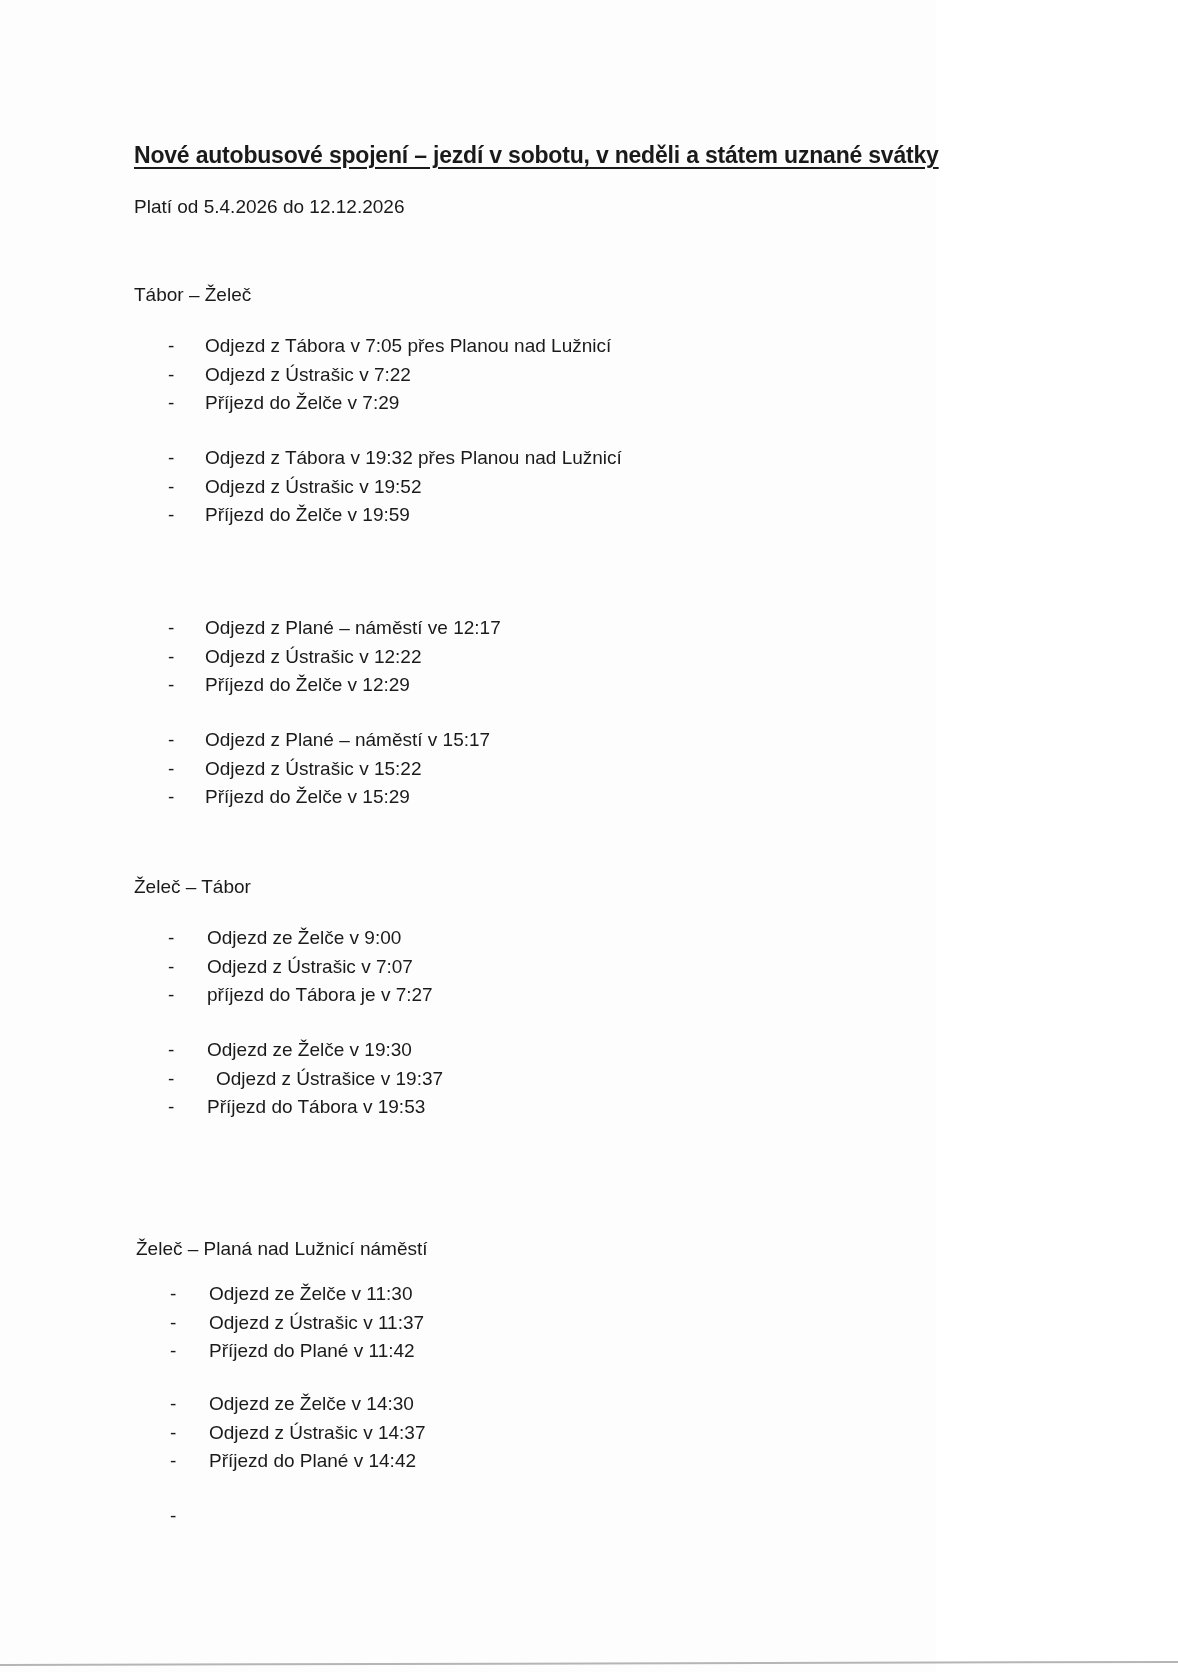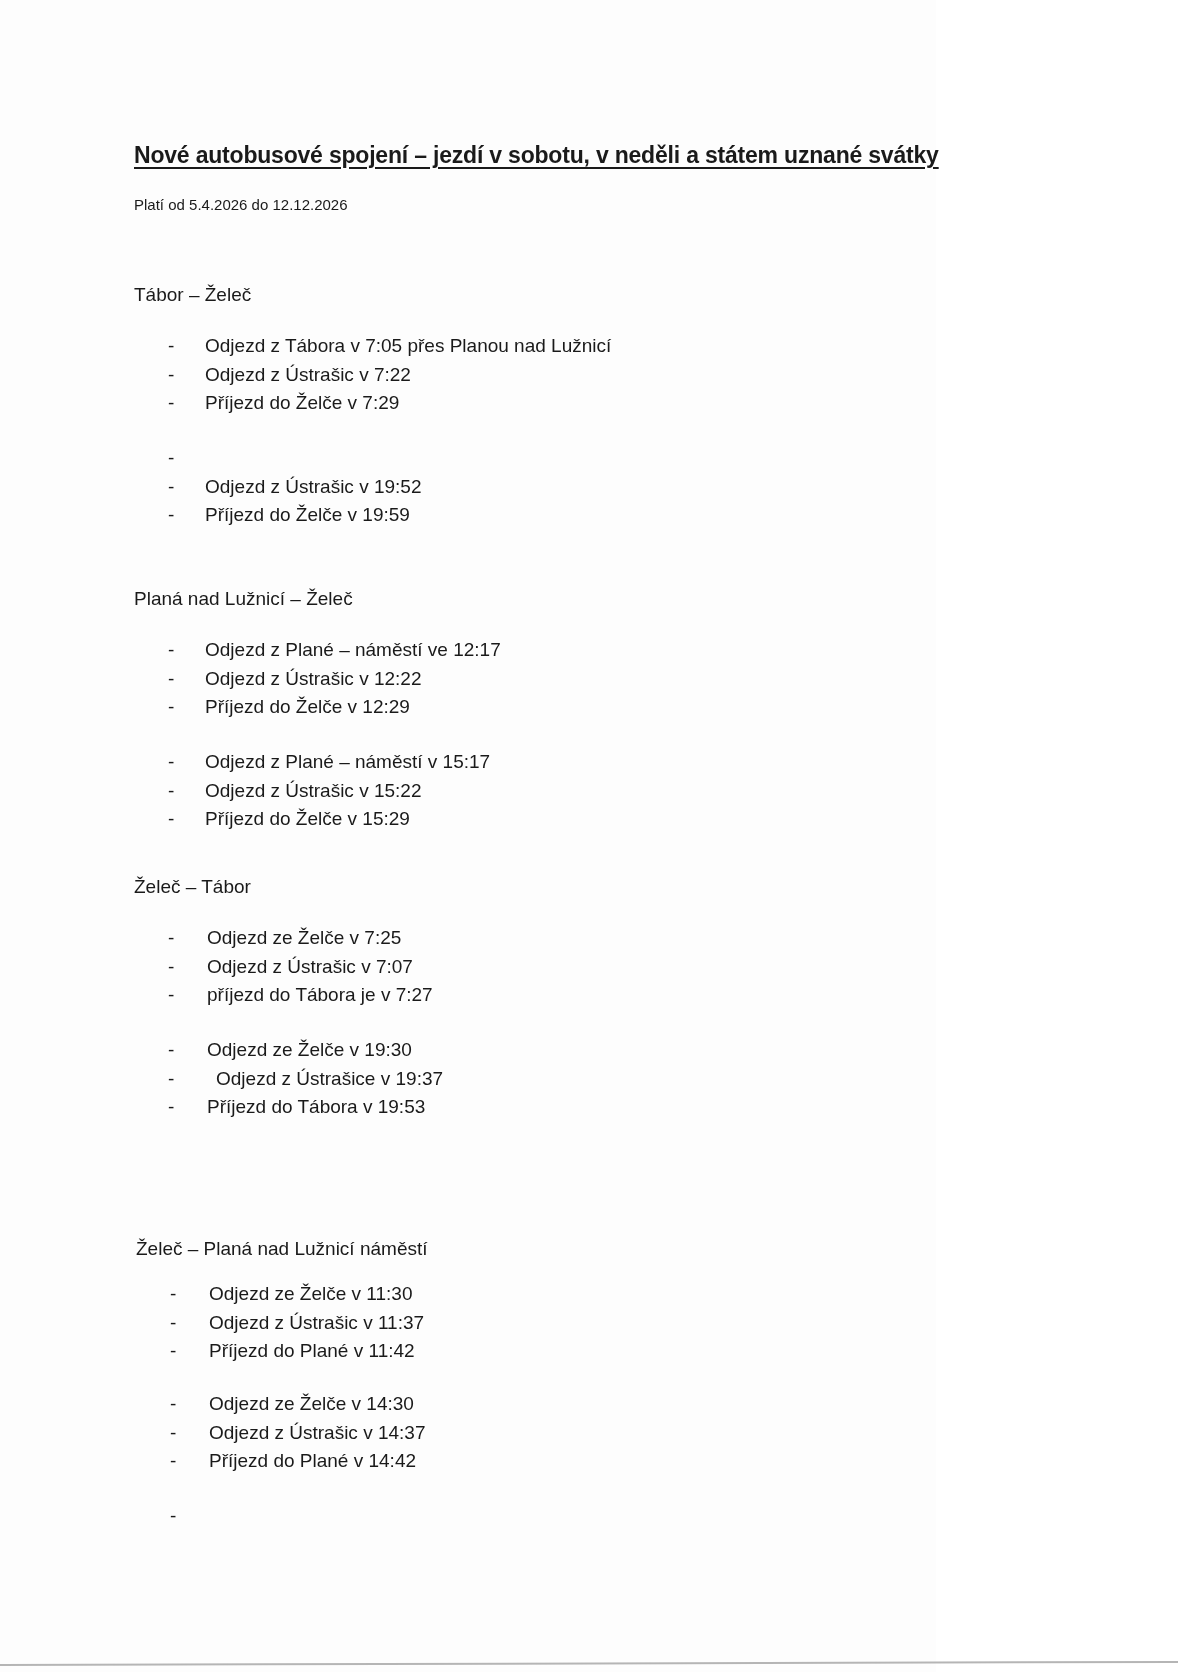--- a/index.html
+++ b/index.html
@@ -1,21 +1,21 @@
 <!DOCTYPE html>
 <html><head>
 <meta charset="utf-8">
 <style>
   html, body { margin: 0; padding: 0; background: #ffffff; }
   body { width: 1178px; height: 1672px; position: relative; overflow: hidden;
          font-family: "Liberation Sans", "DejaVu Sans", sans-serif; color: #1a1a1a; }
   .page { position: absolute; left: 0; top: 0; width: 936px; height: 1672px; background: #fdfdfd; }
   .title { position: absolute; left: 134px; top: 142px; font-size: 23px; font-weight: bold;
            text-decoration: underline; text-underline-offset: 4px; letter-spacing: -0.2px; white-space: nowrap; }
-  .validity { position: absolute; left: 134px; top: 196px; font-size: 15px; white-space: nowrap; }
+  .validity { position: absolute; left: 134px; top: 196px; font-size: 19px; white-space: nowrap; }
   .section { position: absolute; left: 134px; width: 700px; margin-top: 16px; }
   .section-title { font-size: 19px; white-space: nowrap; }
   .group { margin-top: 26px; }
   .group + .group { margin-top: 26px; }
   .item { position: relative; height: 28.7px; font-size: 19px; white-space: nowrap; line-height: 28.7px; }
   .dash { position: absolute; left: 34px; }
   .item-text { position: absolute; left: 71px; text-align: center; }
   .bottom-line { position: absolute; left: 0; top: 1664px; width: 1178px; height: 2px; background: #b5b5b5;
                  transform: rotate(-0.15deg); transform-origin: left center; }
 </style>
@@ -38,34 +38,34 @@
           <span class="item-text">Odjezd z Ústrašic v 7:22</span>
         </div>
       <div class="item">
           <span class="dash">-</span>
           <span class="item-text">Příjezd do Želče v 7:29</span>
         </div>
     </div>
     <div class="group">
       <div class="item">
           <span class="dash">-</span>
+          <span class="item-text">Odjezd z Tábora v 19:32 přes Planou nad Lužnicí</span>
         </div>
       <div class="item">
           <span class="dash">-</span>
           <span class="item-text">Odjezd z Ústrašic v 19:52</span>
         </div>
       <div class="item">
           <span class="dash">-</span>
           <span class="item-text">Příjezd do Želče v 19:59</span>
         </div>
     </div>
   </div>
 
   <div class="section" style="top:572px;">
-    <div class="section-title">Planá nad Lužnicí – Želeč</div>
     <div class="group">
       <div class="item">
           <span class="dash">-</span>
           <span class="item-text">Odjezd z Plané – náměstí ve 12:17</span>
         </div>
       <div class="item">
           <span class="dash">-</span>
           <span class="item-text">Odjezd z Ústrašic v 12:22</span>
         </div>
       <div class="item">
@@ -87,21 +87,21 @@
           <span class="item-text">Příjezd do Želče v 15:29</span>
         </div>
     </div>
   </div>
 
   <div class="section" style="top:860px;">
     <div class="section-title">Želeč – Tábor</div>
     <div class="group">
       <div class="item">
           <span class="dash">-</span>
-          <span class="item-text" style="left:73px">Odjezd ze Želče v 7:25</span>
+          <span class="item-text" style="left:73px">Odjezd ze Želče v 9:00</span>
         </div>
       <div class="item">
           <span class="dash">-</span>
           <span class="item-text" style="left:73px">Odjezd z Ústrašic v 7:07</span>
         </div>
       <div class="item">
           <span class="dash">-</span>
           <span class="item-text" style="left:73px">příjezd do Tábora je v 7:27</span>
         </div>
     </div>

